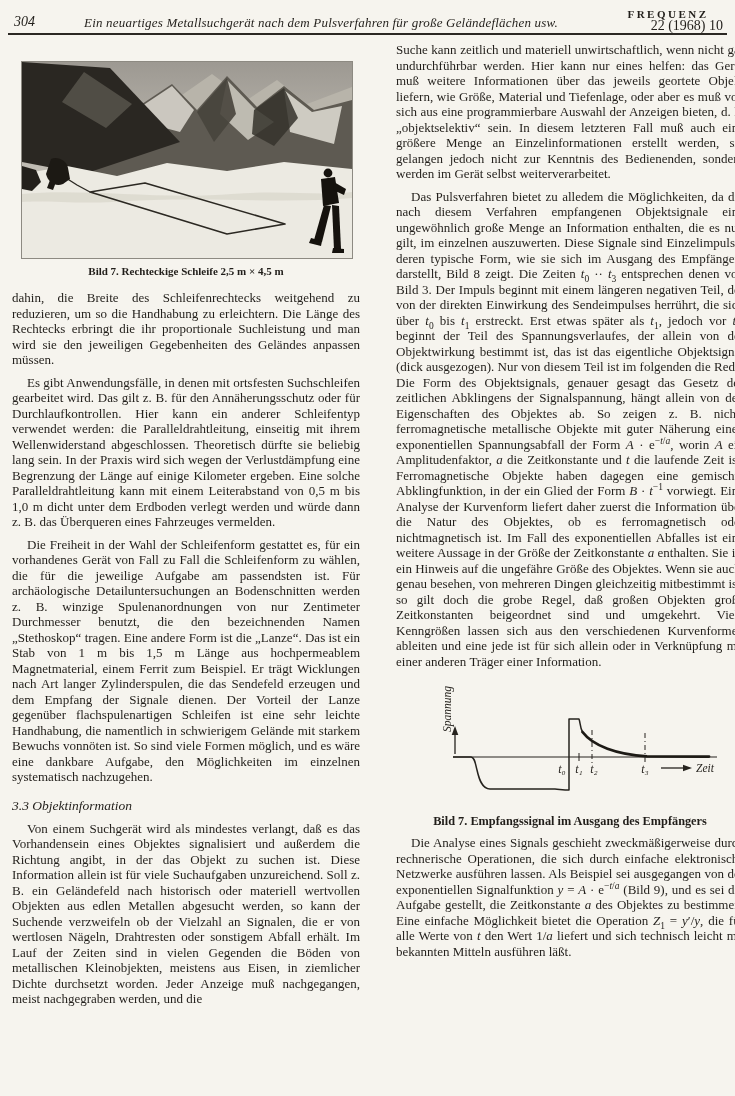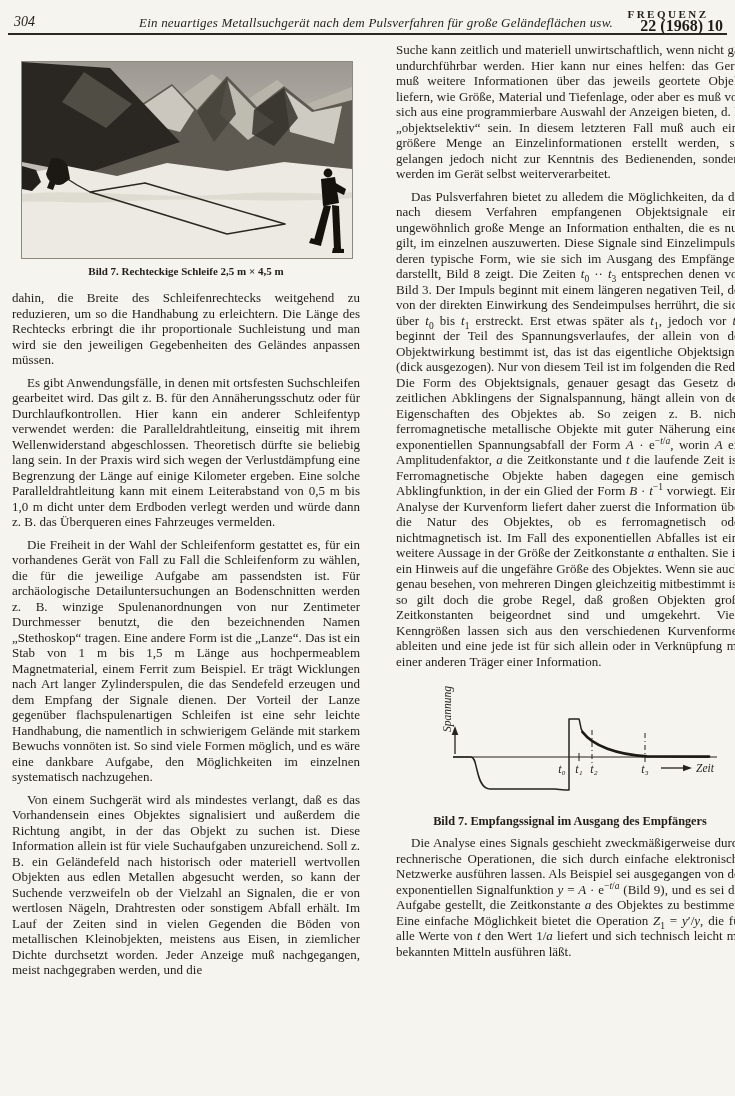--- a/index.html
+++ b/index.html
@@ -12,26 +12,26 @@
   }
   .page{position:relative;width:735px;height:1096px;}
 
   
   .header{
     position:absolute;top:8px;left:14px;right:12px;
     display:flex;align-items:flex-start;
   }
   .page-number{font-style:italic;font-size:14px;width:70px;padding-top:6px;}
   .running-title{
-    flex:1;text-align:right;font-style:italic;font-size:13px;
+    flex:1;text-align:left;font-style:italic;font-size:13px;
     padding-top:7px;letter-spacing:.2px;
   }
   .journal{width:110px;text-align:right;line-height:12px;}
   .journal-name{font-weight:bold;font-size:11px;letter-spacing:2.5px;white-space:nowrap;text-align:center;}
-  .journal-issue{font-weight:bold;font-size:16px;}
+  .journal-issue{font-weight:normal;font-size:14px;}
   .header-rule{
     position:absolute;top:33px;left:8px;right:8px;height:0;
     border-top:2px solid #2b2823;
   }
 
   
   .col{position:absolute;width:348px;}
   .col-left{left:12px;top:46px;}
   .col-right{left:396px;top:42px;}
 
@@ -130,20 +130,21 @@
           <path d="M311,186 L322,187 L322,191 L310,191 Z"></path>
         </g>
       </svg>
       <div class="fig-caption">Bild 7. Rechteckige Schleife 2,5 m × 4,5 m</div>
     </div>
 
     <p>dahin, die Breite des Schleifenrechtecks weitgehend zu reduzieren, um so die Handhabung zu erleichtern. Die Länge des Rechtecks erbringt die ihr proportionale Suchleistung und man wird sie den jeweiligen Gegebenheiten des Geländes anpassen müssen.</p>
     <p class="indent">Es gibt Anwendungsfälle, in denen mit ortsfesten Suchschleifen gearbeitet wird. Das gilt z. B. für den Annäherungsschutz oder für Durchlaufkontrollen. Hier kann ein anderer Schleifentyp verwendet werden: die Paralleldrahtleitung, einseitig mit ihrem Wellenwiderstand abgeschlossen. Theoretisch dürfte sie beliebig lang sein. In der Praxis wird sich wegen der Verlustdämpfung eine Begrenzung der Länge auf einige Kilometer ergeben. Eine solche Paralleldrahtleitung kann mit einem Leiterabstand von 0,5 m bis 1,0 m dicht unter dem Erdboden verlegt werden und würde dann z. B. das Überqueren eines Fahrzeuges vermelden.</p>
     <p class="indent">Die Freiheit in der Wahl der Schleifenform gestattet es, für ein vorhandenes Gerät von Fall zu Fall die Schleifenform zu wählen, die für die jeweilige Aufgabe am passendsten ist. Für archäologische Detailuntersuchungen an Bodenschnitten werden z. B. winzige Spulenanordnungen von nur Zentimeter Durchmesser benutzt, die den bezeichnenden Namen „Stethoskop“ tragen. Eine andere Form ist die „Lanze“. Das ist ein Stab von 1 m bis 1,5 m Länge aus hochpermeablem Magnetmaterial, einem Ferrit zum Beispiel. Er trägt Wicklungen nach Art langer Zylinderspulen, die das Sendefeld erzeugen und dem Empfang der Signale dienen. Der Vorteil der Lanze gegenüber flachspulenartigen Schleifen ist eine sehr leichte Handhabung, die namentlich in schwierigem Gelände mit starkem Bewuchs vonnöten ist. So sind viele Formen möglich, und es wäre eine dankbare Aufgabe, den Möglichkeiten im einzelnen systematisch nachzugehen.</p>
 
+    <div class="section-heading">3.3 Objektinformation</div>
 
     <p class="indent">Von einem Suchgerät wird als mindestes verlangt, daß es das Vorhandensein eines Objektes signalisiert und außerdem die Richtung angibt, in der das Objekt zu suchen ist. Diese Information allein ist für viele Suchaufgaben unzureichend. Soll z. B. ein Geländefeld nach historisch oder materiell wertvollen Objekten aus edlen Metallen abgesucht werden, so kann der Suchende verzweifeln ob der Vielzahl an Signalen, die er von wertlosen Nägeln, Drahtresten oder sonstigem Abfall erhält. Im Lauf der Zeiten sind in vielen Gegenden die Böden von metallischen Kleinobjekten, meistens aus Eisen, in ziemlicher Dichte durchsetzt worden. Jeder Anzeige muß nachgegangen, meist nachgegraben werden, und die</p>
   </div>
 
   <div class="col col-right">
 
     <p>Suche kann zeitlich und materiell unwirtschaftlich, wenn nicht gar undurchführbar werden. Hier kann nur eines helfen: das Gerät muß weitere Informationen über das jeweils geortete Objekt liefern, wie Größe, Material und Tiefenlage, oder aber es muß von sich aus eine programmierbare Auswahl der Anzeigen bieten, d. h. „objektselektiv“ sein. In diesem letzteren Fall muß auch eine größere Menge an Einzelinformationen erstellt werden, sie gelangen jedoch nicht zur Kenntnis des Bedienenden, sondern werden im Gerät selbst weiterverarbeitet.</p>
     <p class="indent">Das Pulsverfahren bietet zu alledem die Möglichkeiten, da die nach diesem Verfahren empfangenen Objektsignale eine ungewöhnlich große Menge an Information enthalten, die es nun gilt, im einzelnen auszuwerten. Diese Signale sind Einzelimpulse, deren typische Form, wie sie sich im Ausgang des Empfängers darstellt, Bild 8 zeigt. Die Zeiten <i>t</i><sub>0</sub> ·· <i>t</i><sub>3</sub> entsprechen denen von Bild 3. Der Impuls beginnt mit einem längeren negativen Teil, der von der direkten Einwirkung des Sendeimpulses herrührt, die sich über <i>t</i><sub>0</sub> bis <i>t</i><sub>1</sub> erstreckt. Erst etwas später als <i>t</i><sub>1</sub>, jedoch vor <i>t</i><sub>2</sub>, beginnt der Teil des Spannungsverlaufes, der allein von der Objektwirkung bestimmt ist, das ist das eigentliche Objektsignal (dick ausgezogen). Nur von diesem Teil ist im folgenden die Rede. Die Form des Objektsignals, genauer gesagt das Gesetz des zeitlichen Abklingens der Signalspannung, hängt allein von den Eigenschaften des Objektes ab. So zeigen z. B. nicht-ferromagnetische metallische Objekte mit guter Näherung einen exponentiellen Spannungsabfall der Form <i>A</i> · e<sup>−<i>t</i>/<i>a</i></sup>, worin <i>A</i> ein Amplitudenfaktor, <i>a</i> die Zeitkonstante und <i>t</i> die laufende Zeit ist. Ferromagnetische Objekte haben dagegen eine gemischte Abklingfunktion, in der ein Glied der Form <i>B</i> · <i>t</i><sup>−1</sup> vorwiegt. Eine Analyse der Kurvenform liefert daher zuerst die Information über die Natur des Objektes, ob es ferromagnetisch oder nichtmagnetisch ist. Im Fall des exponentiellen Abfalles ist eine weitere Aussage in der Größe der Zeitkonstante <i>a</i> enthalten. Sie ist ein Hinweis auf die ungefähre Größe des Objektes. Wenn sie auch, genau besehen, von mehreren Dingen gleichzeitig mitbestimmt ist, so gilt doch die grobe Regel, daß großen Objekten große Zeitkonstanten beigeordnet sind und umgekehrt. Viele Kenngrößen lassen sich aus den verschiedenen Kurvenformen ableiten und eine jede ist für sich allein oder in Verknüpfung mit einer anderen Träger einer Information.</p>
 
     <div class="figure8">

